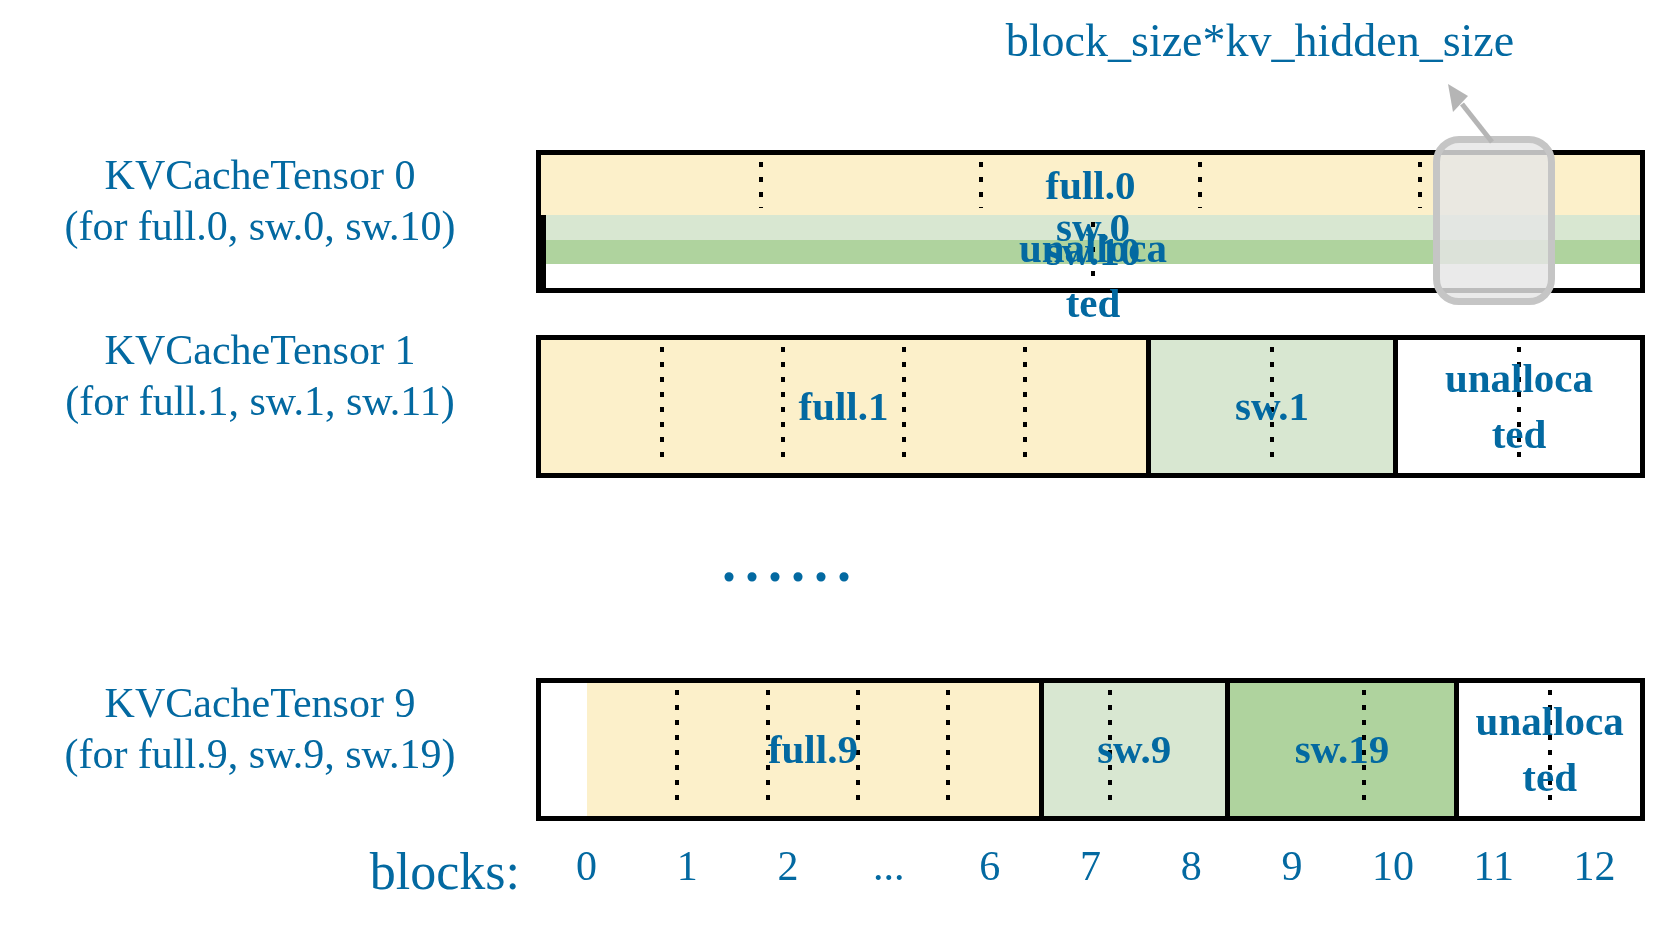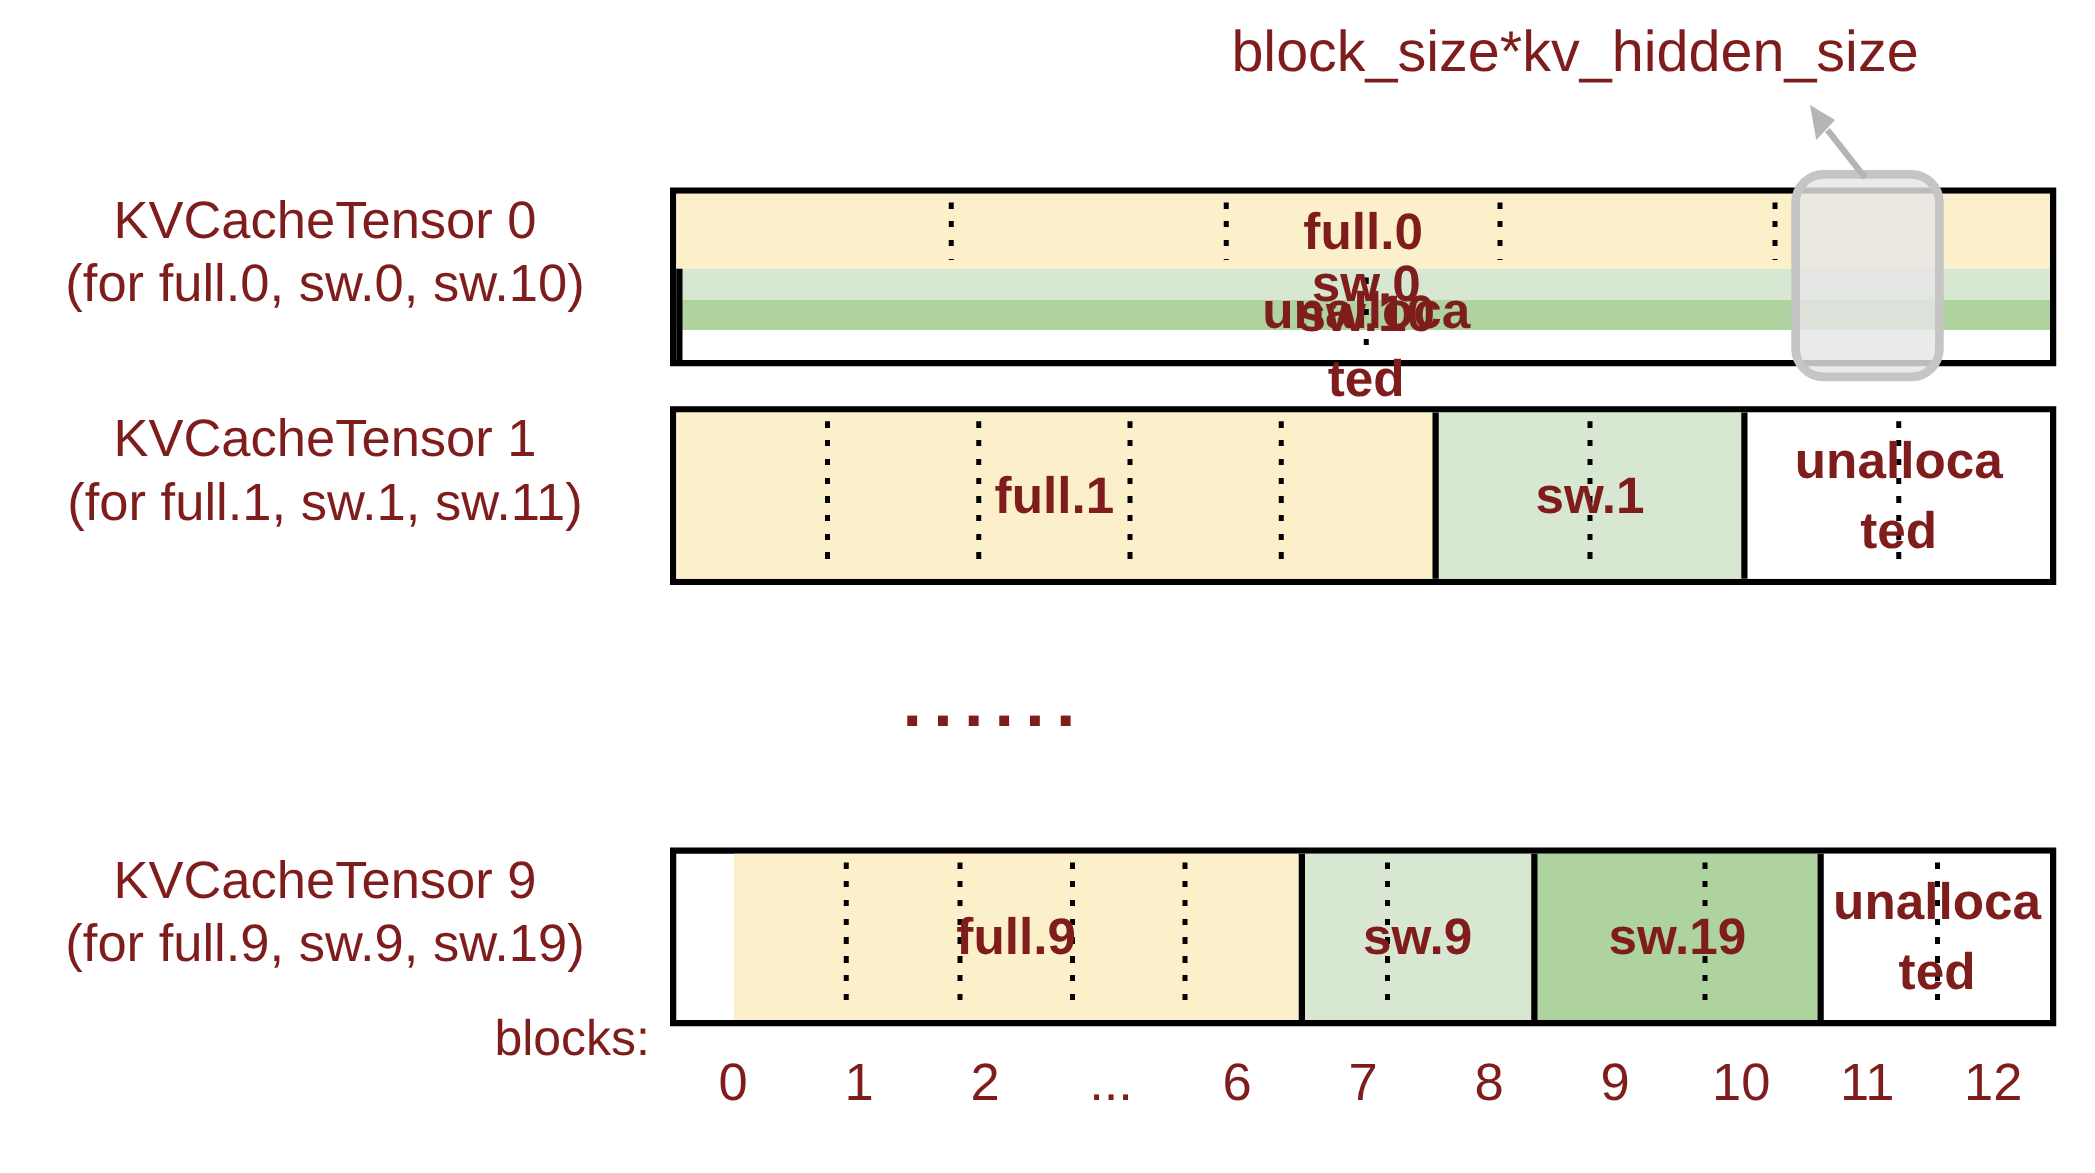--- a/index.html
+++ b/index.html
@@ -1,22 +1,22 @@
 <!DOCTYPE html>
 <html><head>
 <meta charset="utf-8">
 <style>
   html, body { margin: 0; padding: 0; background: #ffffff; }
   #stage {
     position: relative;
     width: 1676px;
     height: 938px;
     background: #ffffff;
-    font-family: Liberation Sans, sans-serif;
-    color: #7f1d1d;
+    font-family: Liberation Serif, serif;
+    color: #0369a1;
     overflow: hidden;
   }
 
   
   .annotation-label {
     position: absolute;
     left: 960px;
     top: 14px;
     width: 600px;
     text-align: center;
@@ -110,24 +110,24 @@
     font-size: 56px;
     font-weight: bold;
     letter-spacing: 9px;
     line-height: 1;
   }
 
   
   .axis-label {
     position: absolute;
     left: 320px;
-    top: 809px;
+    top: 842px;
     width: 200px;
     text-align: right;
-    font-size: 40px;
+    font-size: 52px;
   }
   .axis-ticks {
     position: absolute;
     left: 536px;
     top: 842px;
     width: 1109px;
     display: flex;
   }
   .axis-ticks span {
     flex: 1 1 0;
@@ -177,21 +177,21 @@
           <div class="cell has-div"></div>
           <div class="cell"></div>
           <div class="segment-label">unalloca
 ted</div>
         </div>
       </div>
       <div class="row-label" style="top: 325px;">
         <div>KVCacheTensor 1</div>
         <div>(for full.1, sw.1, sw.11)</div>
       </div>
-      <div class="bar" style="top: 325px;">
+      <div class="bar" style="top: 335px;">
         <div class="segment" style="flex: 5 1 0px; background: rgb(252, 240, 202);">
           <div class="cell has-div"></div>
           <div class="cell has-div"></div>
           <div class="cell has-div"></div>
           <div class="cell has-div"></div>
           <div class="cell"></div>
           <div class="segment-label">full.1</div>
         </div>
         <div class="segment" style="flex: 2 1 0px; background: rgb(216, 231, 209);">
           <div class="cell has-div"></div>

